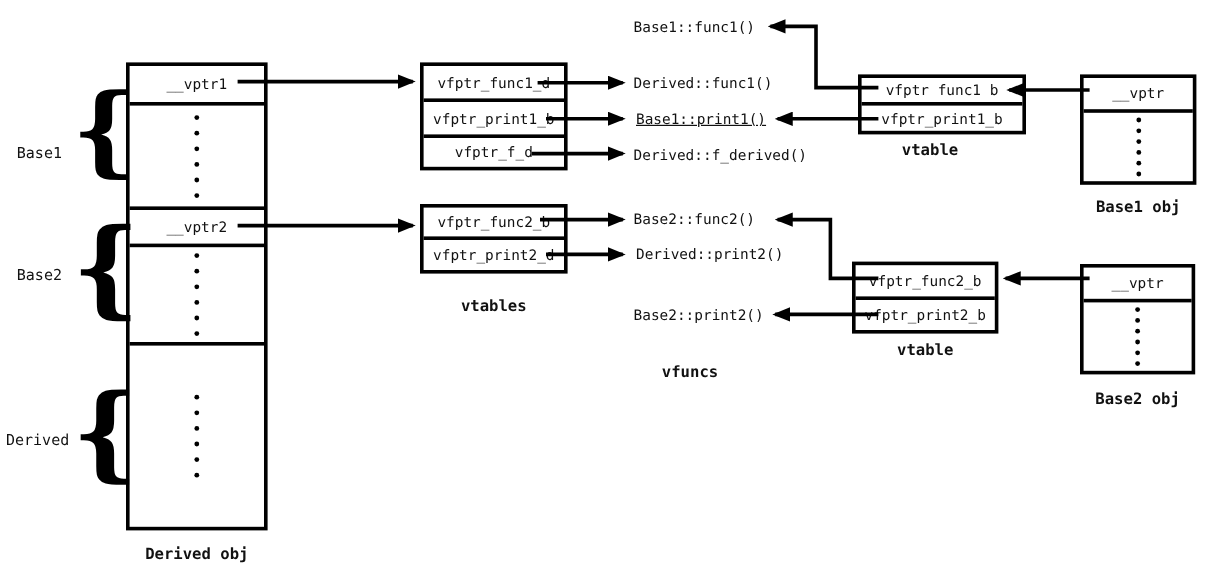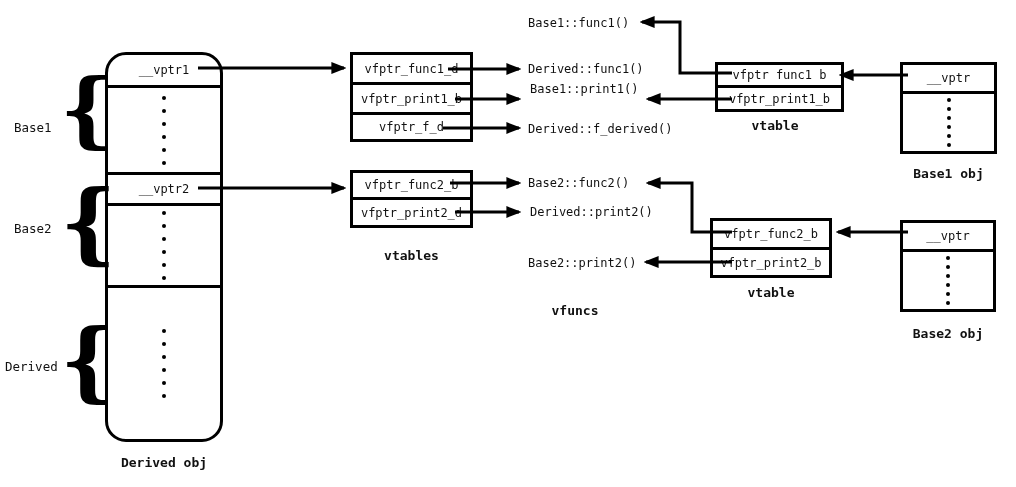--- a/index.html
+++ b/index.html
@@ -46,21 +46,21 @@
     font-weight:bold;color:#000;
     transform-origin:left top;
   }
   svg.wires{position:absolute;left:0;top:0;pointer-events:none;}
 </style>
 </head>
 <body>
 
 <div class="canvas">
 
-  <div class="box" style="left:105px;top:52px;width:118px;height:390px;border-radius:21px;">
+  <div class="box" style="left:105px;top:52px;width:118px;height:390px;">
     <div class="cell" style="height:30px;">__vptr1</div>
     <div class="dots sep" style="height:87px;">
         <span class="dot"></span>
         <span class="dot"></span>
         <span class="dot"></span>
         <span class="dot"></span>
         <span class="dot"></span>
         <span class="dot"></span>
       </div>
     <div class="cell sep" style="height:31px;">__vptr2</div>
@@ -99,28 +99,28 @@
   </div>
 
   <div class="box" style="left:350px;top:170px;width:123px;height:58px;">
     <div class="cell" style="height:24px;">vfptr_func2_b</div>
     <div class="cell sep" style="flex:1;">vfptr_print2_d</div>
   </div>
   <div class="caption" style="left:350px;top:248px;width:123px;">vtables</div>
 
   <div class="vfunc" style="left:528px;top:15px;">Base1::func1()</div>
   <div class="vfunc" style="left:528px;top:61px;">Derived::func1()</div>
-  <div class="vfunc" style="left:530px;top:81px;">Base1::print1()</div>
+  <div class="vfunc" style="left:530px;top:91px;text-decoration:underline;">Base1::print1()</div>
   <div class="vfunc" style="left:528px;top:121px;">Derived::f_derived()</div>
   <div class="vfunc" style="left:528px;top:175px;">Base2::func2()</div>
   <div class="vfunc" style="left:530px;top:204px;">Derived::print2()</div>
   <div class="vfunc" style="left:528px;top:255px;">Base2::print2()</div>
   <div class="caption" style="left:520px;top:303px;width:110px;">vfuncs</div>
 
-  <div class="box" style="left:715px;top:62px;width:129px;height:50px;">
+  <div class="box" style="left:715px;top:62px;width:140px;height:50px;">
     <div class="cell" style="height:20px;">vfptr func1 b</div>
     <div class="cell sep" style="flex:1;">vfptr_print1_b</div>
   </div>
   <div class="caption" style="left:715px;top:118px;width:120px;">vtable</div>
 
   <div class="box" style="left:710px;top:218px;width:122px;height:60px;">
     <div class="cell" style="height:26px;">vfptr_func2_b</div>
     <div class="cell sep" style="flex:1;">vfptr_print2_b</div>
   </div>
   <div class="caption" style="left:710px;top:285px;width:122px;">vtable</div>

